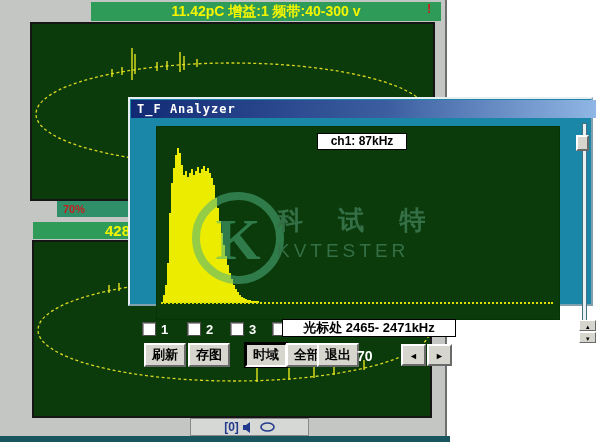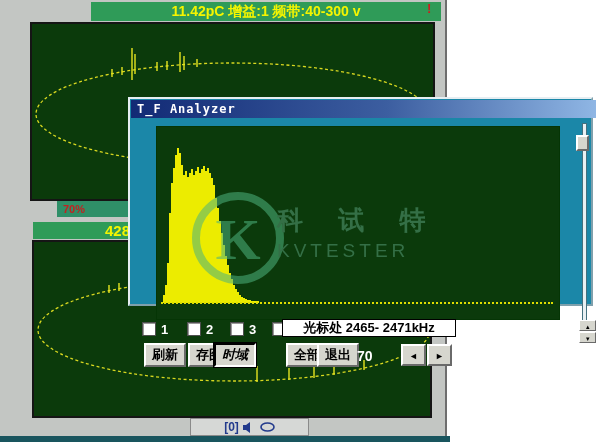--- a/index.html
+++ b/index.html
@@ -173,20 +173,21 @@
         <div class="bar" style="left: 98px; height: 2px;"></div>
         <div class="bar" style="left: 100px; height: 2px;"></div>
       </div>
     <div id="baseline" class="abs"></div>
     <svg id="watermark" class="abs" width="402" height="192" viewBox="0 0 402 192">
       <circle cx="81" cy="111" r="42" fill="none" stroke="#4db37e" stroke-width="8"></circle>
       <text x="81" y="132" text-anchor="middle" font-size="58" font-weight="bold" font-family="Liberation Serif,serif" fill="#4db37e">K</text>
       <text x="120" y="102" font-size="26" font-weight="bold" letter-spacing="14" fill="#569b77">科 试 特</text>
       <text x="120" y="130" font-size="19" letter-spacing="4" fill="#569b77">KVTESTER</text>
     </svg>
+    <div id="ch-label" class="abs white-label">ch1: 87kHz</div>
   </div>
 
   <div id="cursor-label" class="abs white-label">光标处 2465- 2471kHz</div>
 
   <div id="checkbox-row">
       <div class="checkbox-item" style="left: 12px;">
         <span class="checkbox-box"></span>
         <span class="checkbox-label">1</span>
       </div>
       <div class="checkbox-item" style="left: 57px;">
@@ -198,21 +199,21 @@
         <span class="checkbox-label">3</span>
       </div>
       <div class="checkbox-item" style="left: 142px;">
         <span class="checkbox-box"></span>
         <span class="checkbox-label">4</span>
       </div>
     </div>
   <div id="button-row">
       <button class="dlg-btn" style="left: 14px;">刷新</button>
       <button class="dlg-btn" style="left: 58px;">存图</button>
-      <button class="dlg-btn pressed" style="left: 84px; font-style: italic;">时域</button>
+      <button class="dlg-btn pressed" style="left: 115px;">时域</button>
       <button class="dlg-btn" style="left: 156px;">全部</button>
       <button class="dlg-btn" style="left: 187px;">退出</button>
     </div>
 
   <div class="abs val-text" style="left:227px;top:246px;">70</div>
   <button class="arrow-btn" style="left:271px;">◄</button>
   <button class="arrow-btn" style="left:297px;">►</button>
   <div class="abs val-text" style="left:325px;top:255px;">72</div>
 
   <div id="slider-track" class="abs"></div>

